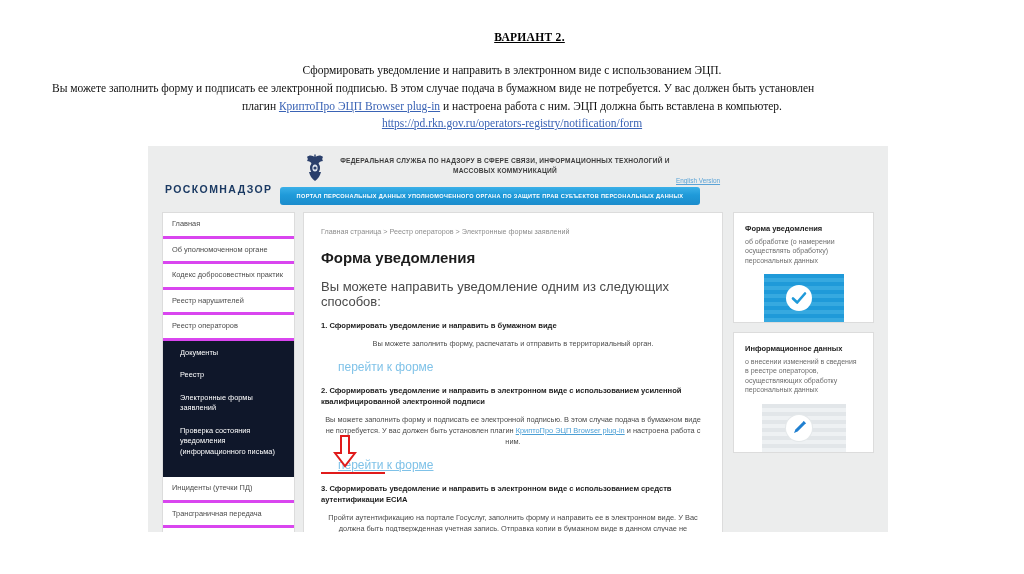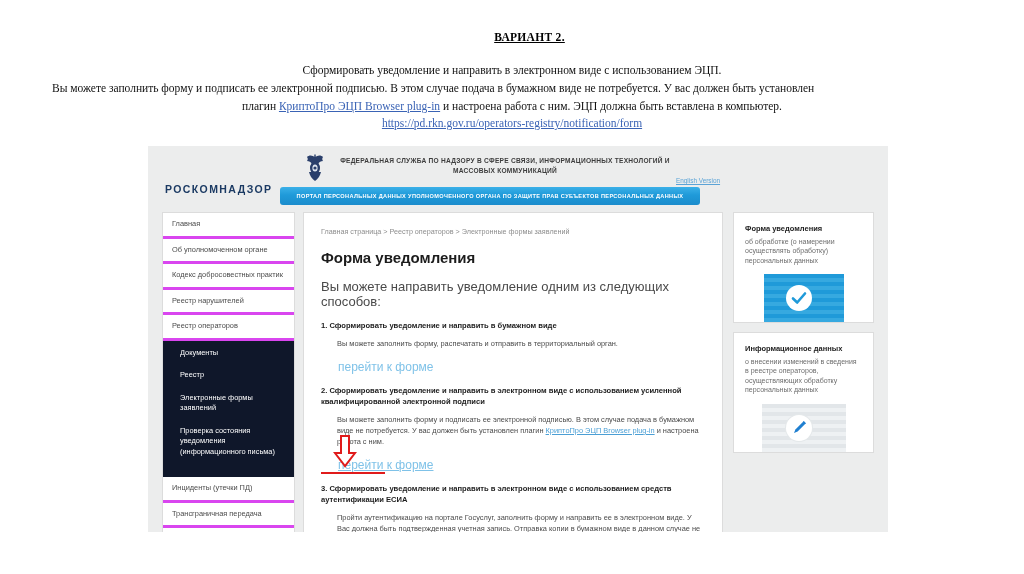--- a/index.html
+++ b/index.html
@@ -81,21 +81,21 @@
   
   .main{
     position:absolute;left:155px;top:6px;width:420px;min-height:312px;
     background:#ffffff;border:1px solid #dcdcdc;box-sizing:border-box;
     padding:14px 17px 16px 17px;
   }
   .crumb{font-size:7.2px;color:#8d8d8d;margin-bottom:13px;}
   .h1{font-size:15px;font-weight:bold;color:#1c1c1c;margin:0 0 13px 0;}
   .lead{font-size:13px;color:#4a4a4a;margin:0 0 11px 0;}
   .m-h{font-size:7.6px;font-weight:bold;color:#1c1c1c;line-height:11px;margin:0 0 7px 0;}
-  .m-p{font-size:7.4px;color:#4a4a4a;line-height:11px;margin:0 0 8px 16px;}
+  .m-p{font-size:7.4px;color:#4a4a4a;line-height:11px;margin:0 0 8px 0;text-align:center;}
   .m-a{font-size:12px;color:#7fc2e8;text-decoration:none;display:inline-block;margin-bottom:11px;margin-left:17px;}
   .m-a.u{text-decoration:underline;}
   .inl{color:#4b9fd5;text-decoration:underline;}
 
   
   .arrow{position:absolute;left:29px;top:222px;width:24px;height:33px;z-index:6;}
   .redline{
     position:absolute;left:17px;top:259px;width:64px;height:1.6px;
     background:#e01b1b;z-index:6;
   }

